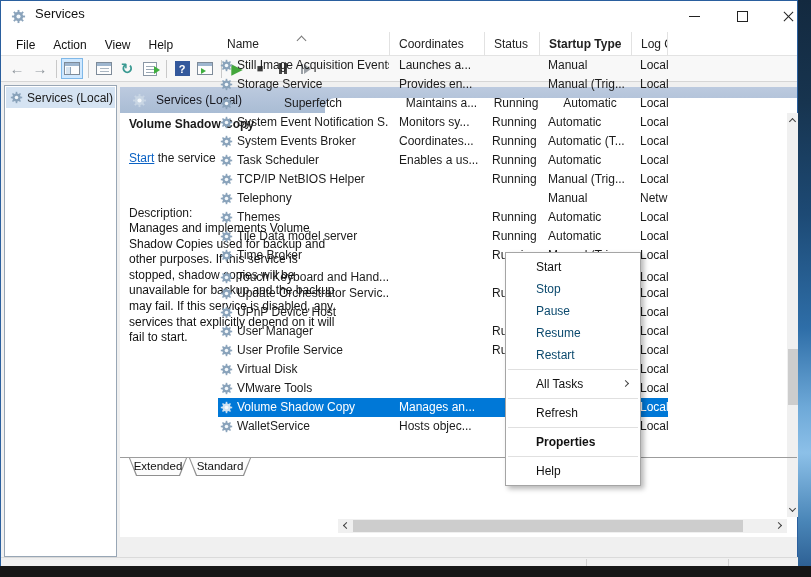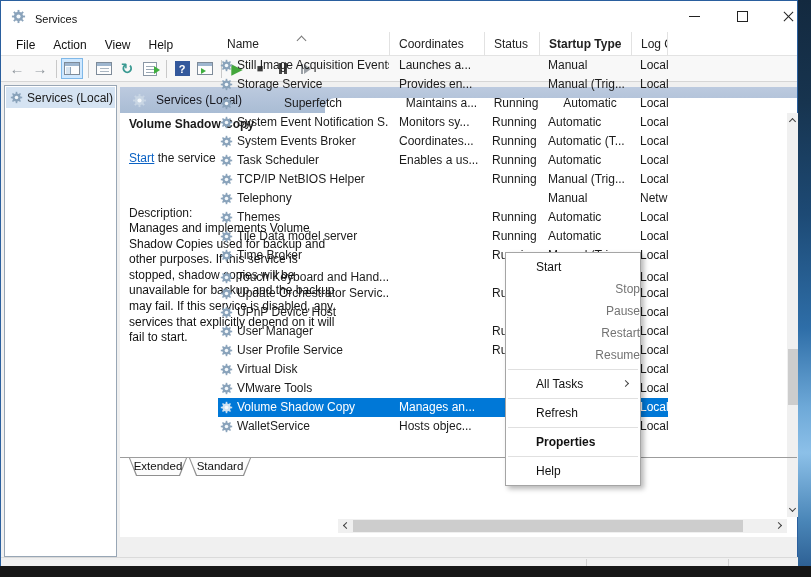--- a/index.html
+++ b/index.html
@@ -8,21 +8,21 @@
 
   
   #desktop-strip { position:absolute; left:798px; top:0; width:13px; height:566px;
     background:linear-gradient(180deg,#13293f 0%,#17344f 18%,#1d4a75 38%,#2e6ea8 58%,#6ea9d8 72%,#8cc0e8 80%,#4a86b8 92%,#2e6195 100%); }
   #taskbar { position:absolute; left:0; top:566px; width:811px; height:11px; background:#161616; }
 
   
   #window { position:absolute; left:0; top:0; width:798px; height:566px; background:#fff; border:1px solid #2a5f9e; }
   #titlebar { position:absolute; left:0; top:0; width:100%; height:32px; background:#fff; }
   #title-icon { position:absolute; left:10px; top:8px; width:16px; height:16px; }
-  #window-title { position:absolute; left:34px; top:12px; font-size:11px; color:#111; }
+  #window-title { position:absolute; left:34px; top:5px; font-size:13px; color:#111; }
   .win-ctl { position:absolute; top:0; width:34px; height:30px; display:flex; align-items:center; justify-content:center; }
   #btn-minimize { left:676px; } #btn-maximize { left:724px; } #btn-close { left:770px; }
   #btn-minimize i { width:11px; height:1px; background:#222; display:block; }
   #btn-maximize i { width:11px; height:11px; border:1px solid #222; display:block; }
   #btn-close i { position:relative; width:13px; height:13px; display:block; }
   #btn-close i::before,#btn-close i::after { content:""; position:absolute; left:0; top:6px; width:13px; height:1px; background:#222; }
   #btn-close i::before { transform:rotate(45deg); } #btn-close i::after { transform:rotate(-45deg); }
 
   #menubar { position:absolute; left:6px; top:33px; height:21px; display:flex; align-items:center; }
   .menu-item { padding:3px 9px; color:#111; }
@@ -108,21 +108,21 @@
   .tab .fill { position:absolute; inset:0; background:#fcfcfc; clip-path:polygon(1px 0,calc(100% - 1px) 0,calc(100% - 8px) calc(100% - 1px),8px calc(100% - 1px)); }
   .tab .label { position:absolute; width:100%; text-align:center; top:2px; font-size:11.5px; color:#111; }
   #tab-extended { left:128px; width:58px; }
   #tab-standard { left:188px; width:62px; }
   #statusbar { position:absolute; left:0; top:556px; width:798px; height:10px; background:#f0f0f0; border-top:1px solid #dadada; }
   .status-sep { position:absolute; top:1px; width:1px; height:9px; background:#d0d0d0; }
 
   
   #context-menu { position:absolute; left:505px; top:252px; width:136px; background:#fff; border:1px solid #a5a5a5; box-shadow:3px 3px 5px rgba(0,0,0,.28); padding:3px 0; z-index:50; }
   .cm-item { position:relative; height:22px; line-height:22px; padding-left:30px; color:#111; }
-  .cm-item.disabled { color:#737373;text-align:right; }
+  .cm-item.disabled { color:#0c4a6e; }
   .cm-item.bold { font-weight:bold; }
   .cm-item .subarrow { position:absolute; right:12px; top:8px; width:5px; height:5px; border-right:1px solid #444; border-top:1px solid #444; transform:rotate(45deg); }
   .cm-sep { height:1px; background:#e0e0e0; margin:3px 2px; }
 
   .gear-svg { display:block; }
 </style>
 </head>
 <body>
 
 <div id="window">
@@ -702,22 +702,22 @@
   </div>
 </div>
 
 <div id="desktop-strip"></div>
 <div id="taskbar"></div>
 
 <div id="context-menu">
     <div class="cm-item">Start</div>
     <div class="cm-item disabled">Stop</div>
     <div class="cm-item disabled">Pause</div>
+    <div class="cm-item disabled">Resume</div>
     <div class="cm-item disabled">Restart</div>
-    <div class="cm-item disabled">Resume</div>
     <div class="cm-sep"></div>
     <div class="cm-item">All Tasks<span class="subarrow"></span></div>
     <div class="cm-sep"></div>
     <div class="cm-item">Refresh</div>
     <div class="cm-sep"></div>
     <div class="cm-item bold">Properties</div>
     <div class="cm-sep"></div>
     <div class="cm-item">Help</div>
   </div>
 

